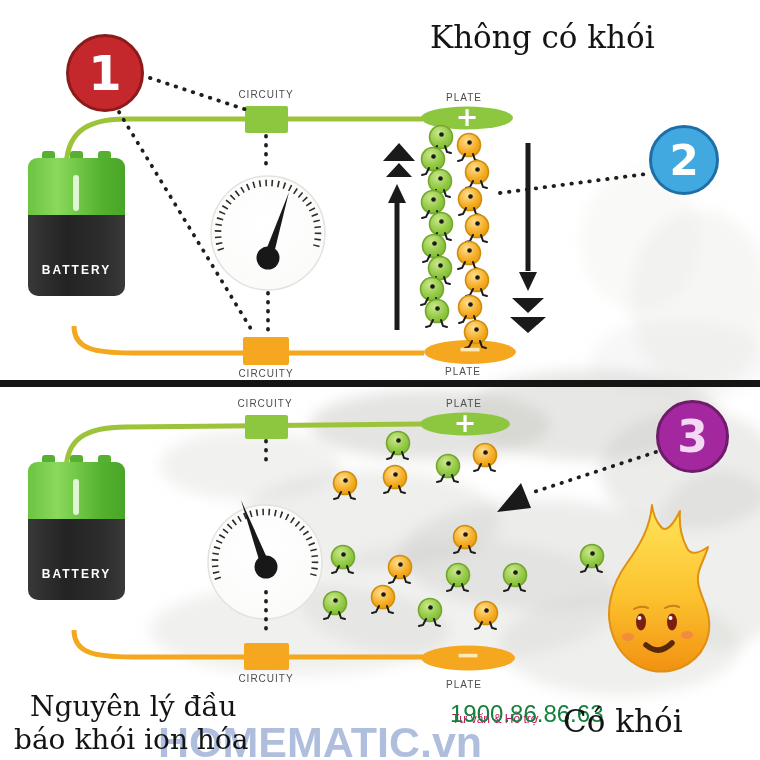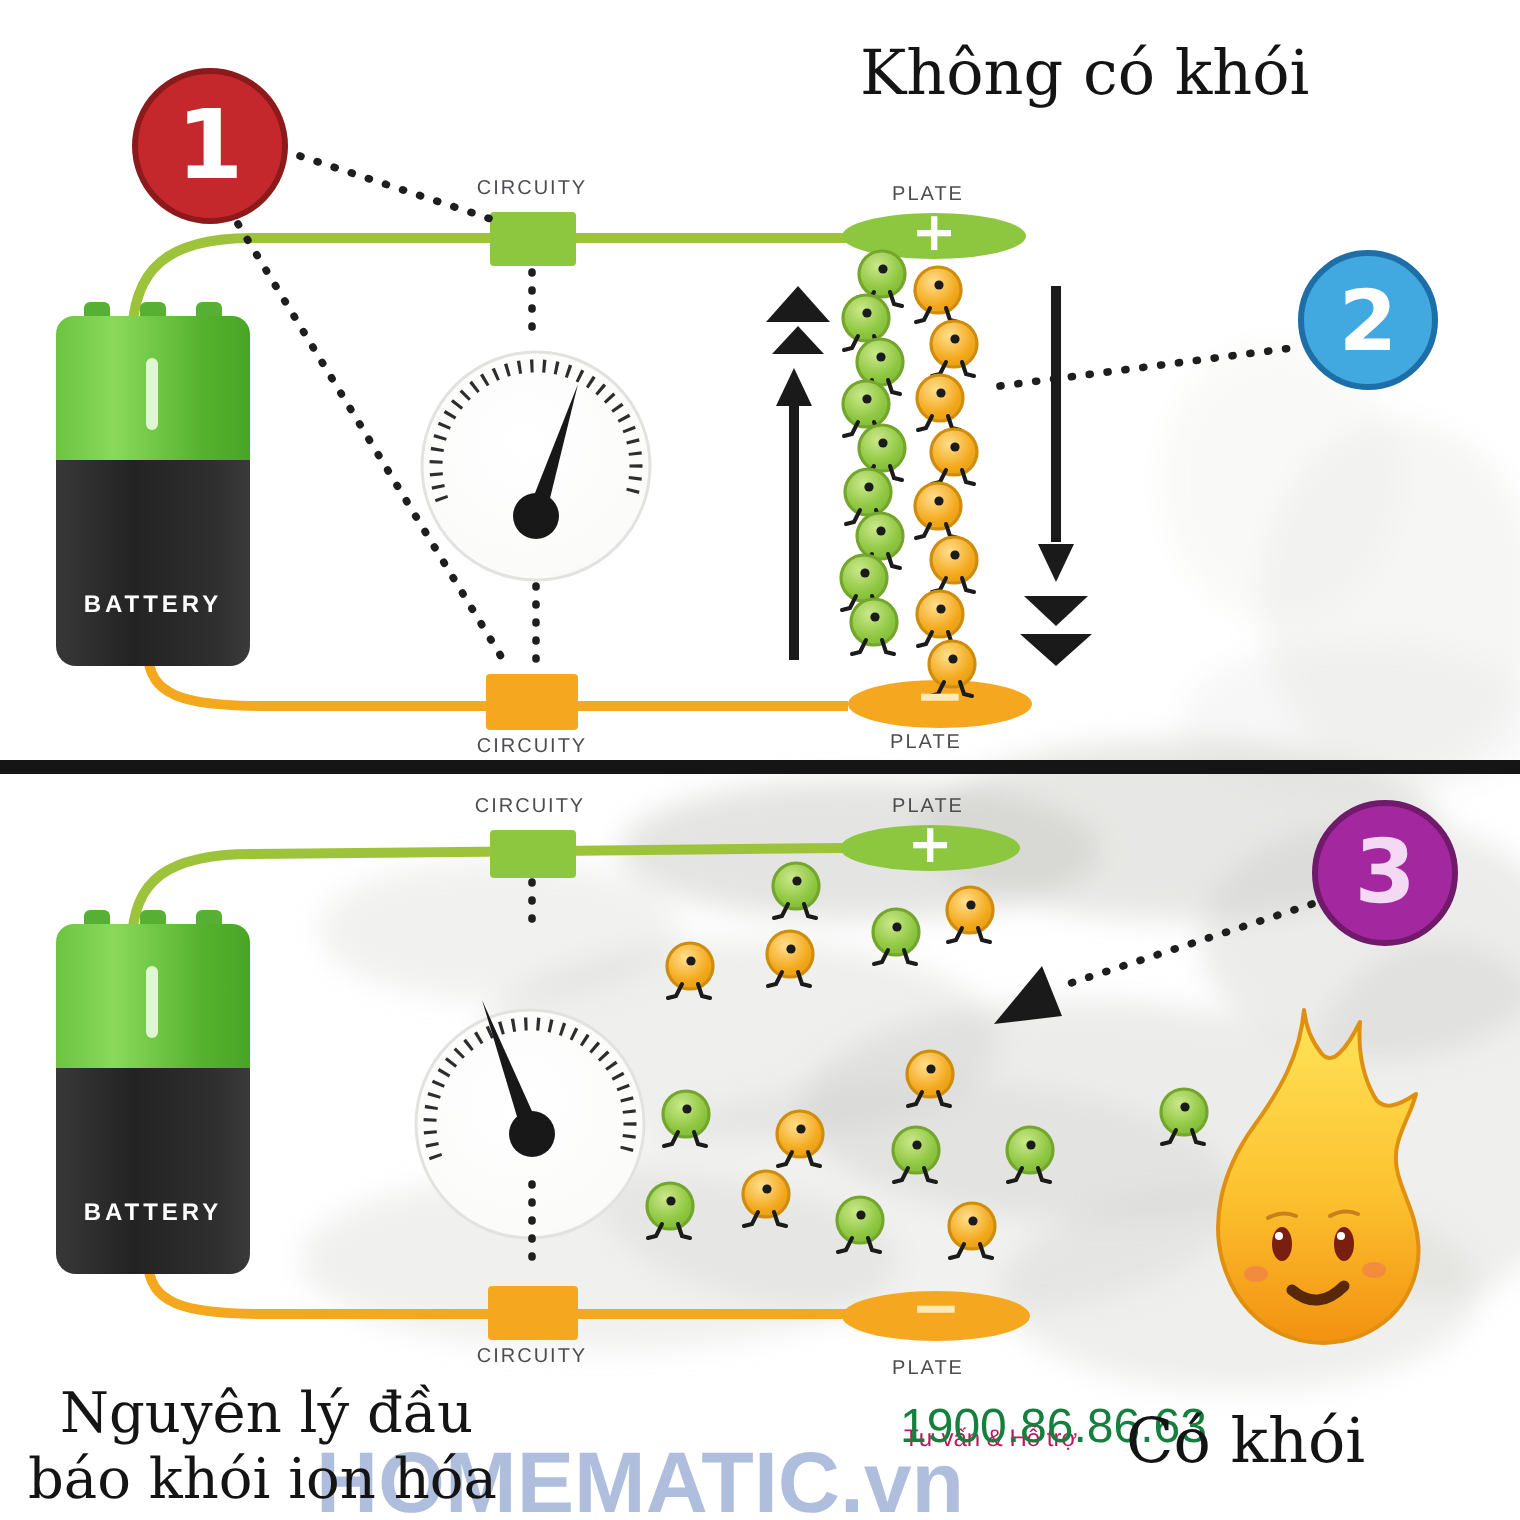--- a/index.html
+++ b/index.html
@@ -8,21 +8,21 @@
   #diagram{position:absolute;left:0;top:0;z-index:0;}
   .txt{position:absolute;z-index:2;white-space:nowrap;}
   .slab{font-family:"DejaVu Serif","Liberation Serif",serif;color:#141414;font-weight:400;}
   .small-label{font-size:10px;font-weight:normal;letter-spacing:1px;color:#4d4d51;
                font-family:"Liberation Sans",sans-serif;text-align:center;width:110px;margin-left:-55px;}
   .badge{position:absolute;z-index:3;border-radius:50%;display:flex;align-items:center;justify-content:center;
          font-family:"DejaVu Sans",sans-serif;font-weight:bold;color:#fff;box-sizing:border-box;}
   .badge-1{left:66px;top:34px;width:78px;height:78px;background:#c4272c;border:3px solid #8c1a1a;font-size:48px;}
   .badge-2{left:649px;top:125px;width:70px;height:70px;background:#41a8e0;border:3px solid #1e6fa8;font-size:42px;}
   .badge-3{left:656px;top:400px;width:73px;height:73px;background:#a3279e;border:3px solid #6f1a6b;font-size:44px;color:#f3d9f3;}
-  .battery{position:absolute;width:97px;height:175px;z-index:1;}
+  .battery{position:absolute;width:97px;height:138px;z-index:1;}
   .battery .top{position:absolute;left:0;top:0;width:100%;height:41%;
         background:linear-gradient(90deg,#6cc441,#8ad95b 30%,#55b22e 75%,#49a527);
         border-radius:9px 9px 0 0;}
   .battery .slot{position:absolute;left:46%;top:12%;width:6px;height:36px;border-radius:3px;background:#eafbe0;opacity:.9;}
   .battery .body{position:absolute;left:0;top:41%;width:100%;height:59%;
         background:linear-gradient(90deg,#383838,#232323 40%,#2e2e2e 80%,#3a3a3a);
         border-radius:0 0 10px 10px;}
   .battery .label{position:absolute;left:0;bottom:14%;width:100%;text-align:center;
         color:#fff;font-size:12px;font-weight:bold;letter-spacing:2px;}
   .bump{position:absolute;top:-7px;width:13px;height:9px;background:#57b033;border-radius:3px 3px 0 0;}

